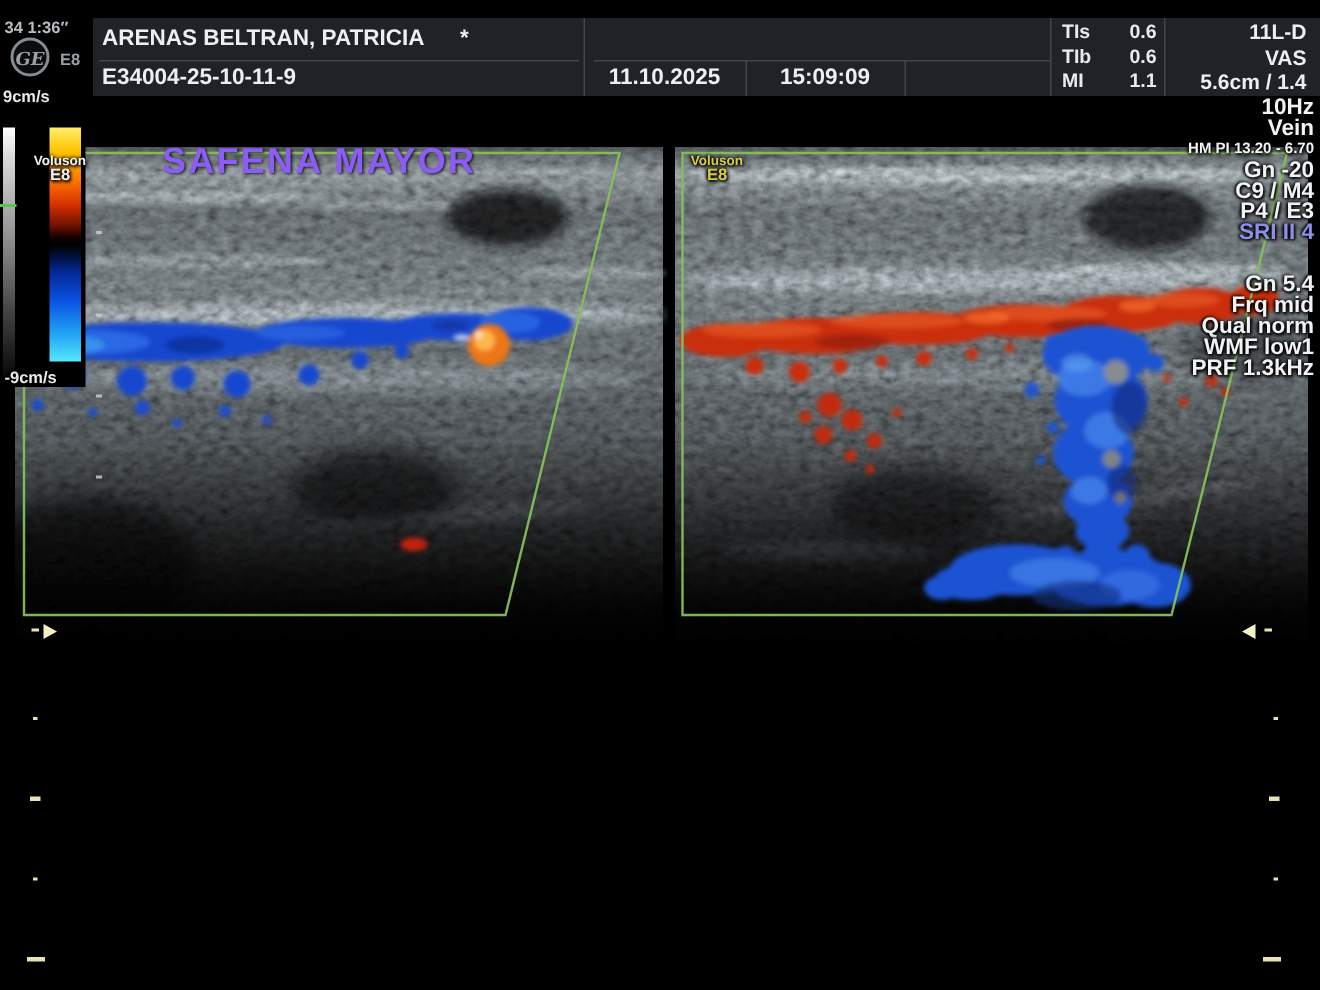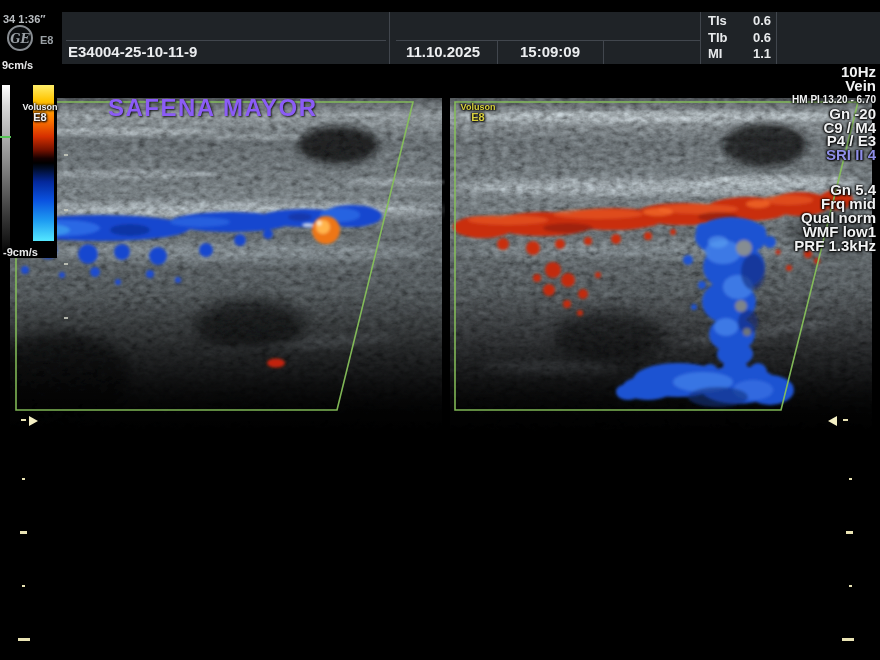--- a/index.html
+++ b/index.html
@@ -67,39 +67,48 @@
   <div class="e8badge">E8</div>
 
   <div class="vsep" style="left:389px;top:0;height:52px;"></div>
   <div class="vsep" style="left:497px;top:28px;height:24px;"></div>
   <div class="vsep" style="left:603px;top:28px;height:24px;"></div>
   <div class="vsep" style="left:700px;top:0;height:52px;"></div>
   <div class="vsep" style="left:776px;top:0;height:52px;"></div>
   <div class="hsep" style="left:66px;top:28px;width:320px;"></div>
   <div class="hsep" style="left:396px;top:28px;width:304px;"></div>
 
+  <div class="hdr-txt" style="left:68px;top:5px;">
+    <span>ARENAS BELTRAN, PATRICIA</span>
+    <span style="margin-left:20px;">*</span>
+  </div>
   <div class="hdr-txt" style="left:68px;top:31px;">E34004-25-10-11-9</div>
   <div class="hdr-txt" style="left:389px;top:31px;width:108px;text-align:center;">11.10.2025</div>
   <div class="hdr-txt" style="left:497px;top:31px;width:106px;text-align:center;">15:09:09</div>
 
   <div style="position:absolute;left:701px;top:1px;width:75px;">
     <div class="ti-row">
         <span>TIs</span>
         <span>0.6</span>
       </div>
     <div class="ti-row">
         <span>TIb</span>
         <span>0.6</span>
       </div>
     <div class="ti-row">
         <span>MI</span>
         <span>1.1</span>
       </div>
   </div>
 
+  <div style="position:absolute;left:777px;top:1px;width:100px;">
+    <div class="probe-line">11L-D</div>
+    <div class="probe-line">VAS</div>
+    <div class="probe-line">5.6cm / 1.4</div>
+  </div>
 
   <div class="uspanel" style="left:0;top:70px;width:450px;height:368px;">
   <svg width="450" height="368" viewBox="0 0 450 368">
     <defs>
       <filter id="texL" x="0" y="0" width="100%" height="100%">
         <feTurbulence type="fractalNoise" baseFrequency="0.13 0.2" numOctaves="3" seed="7" result="n"></feTurbulence>
         <feColorMatrix in="n" type="matrix" values="0.33 0.33 0.33 0 0 0.33 0.33 0.33 0 0 0.33 0.33 0.33 0 0 0 0 0 0 1" result="g"></feColorMatrix>
         <feComponentTransfer in="g" result="gc">
           <feFuncR type="linear" slope="2.2" intercept="-0.6"></feFuncR>
           <feFuncG type="linear" slope="2.2" intercept="-0.6"></feFuncG>

